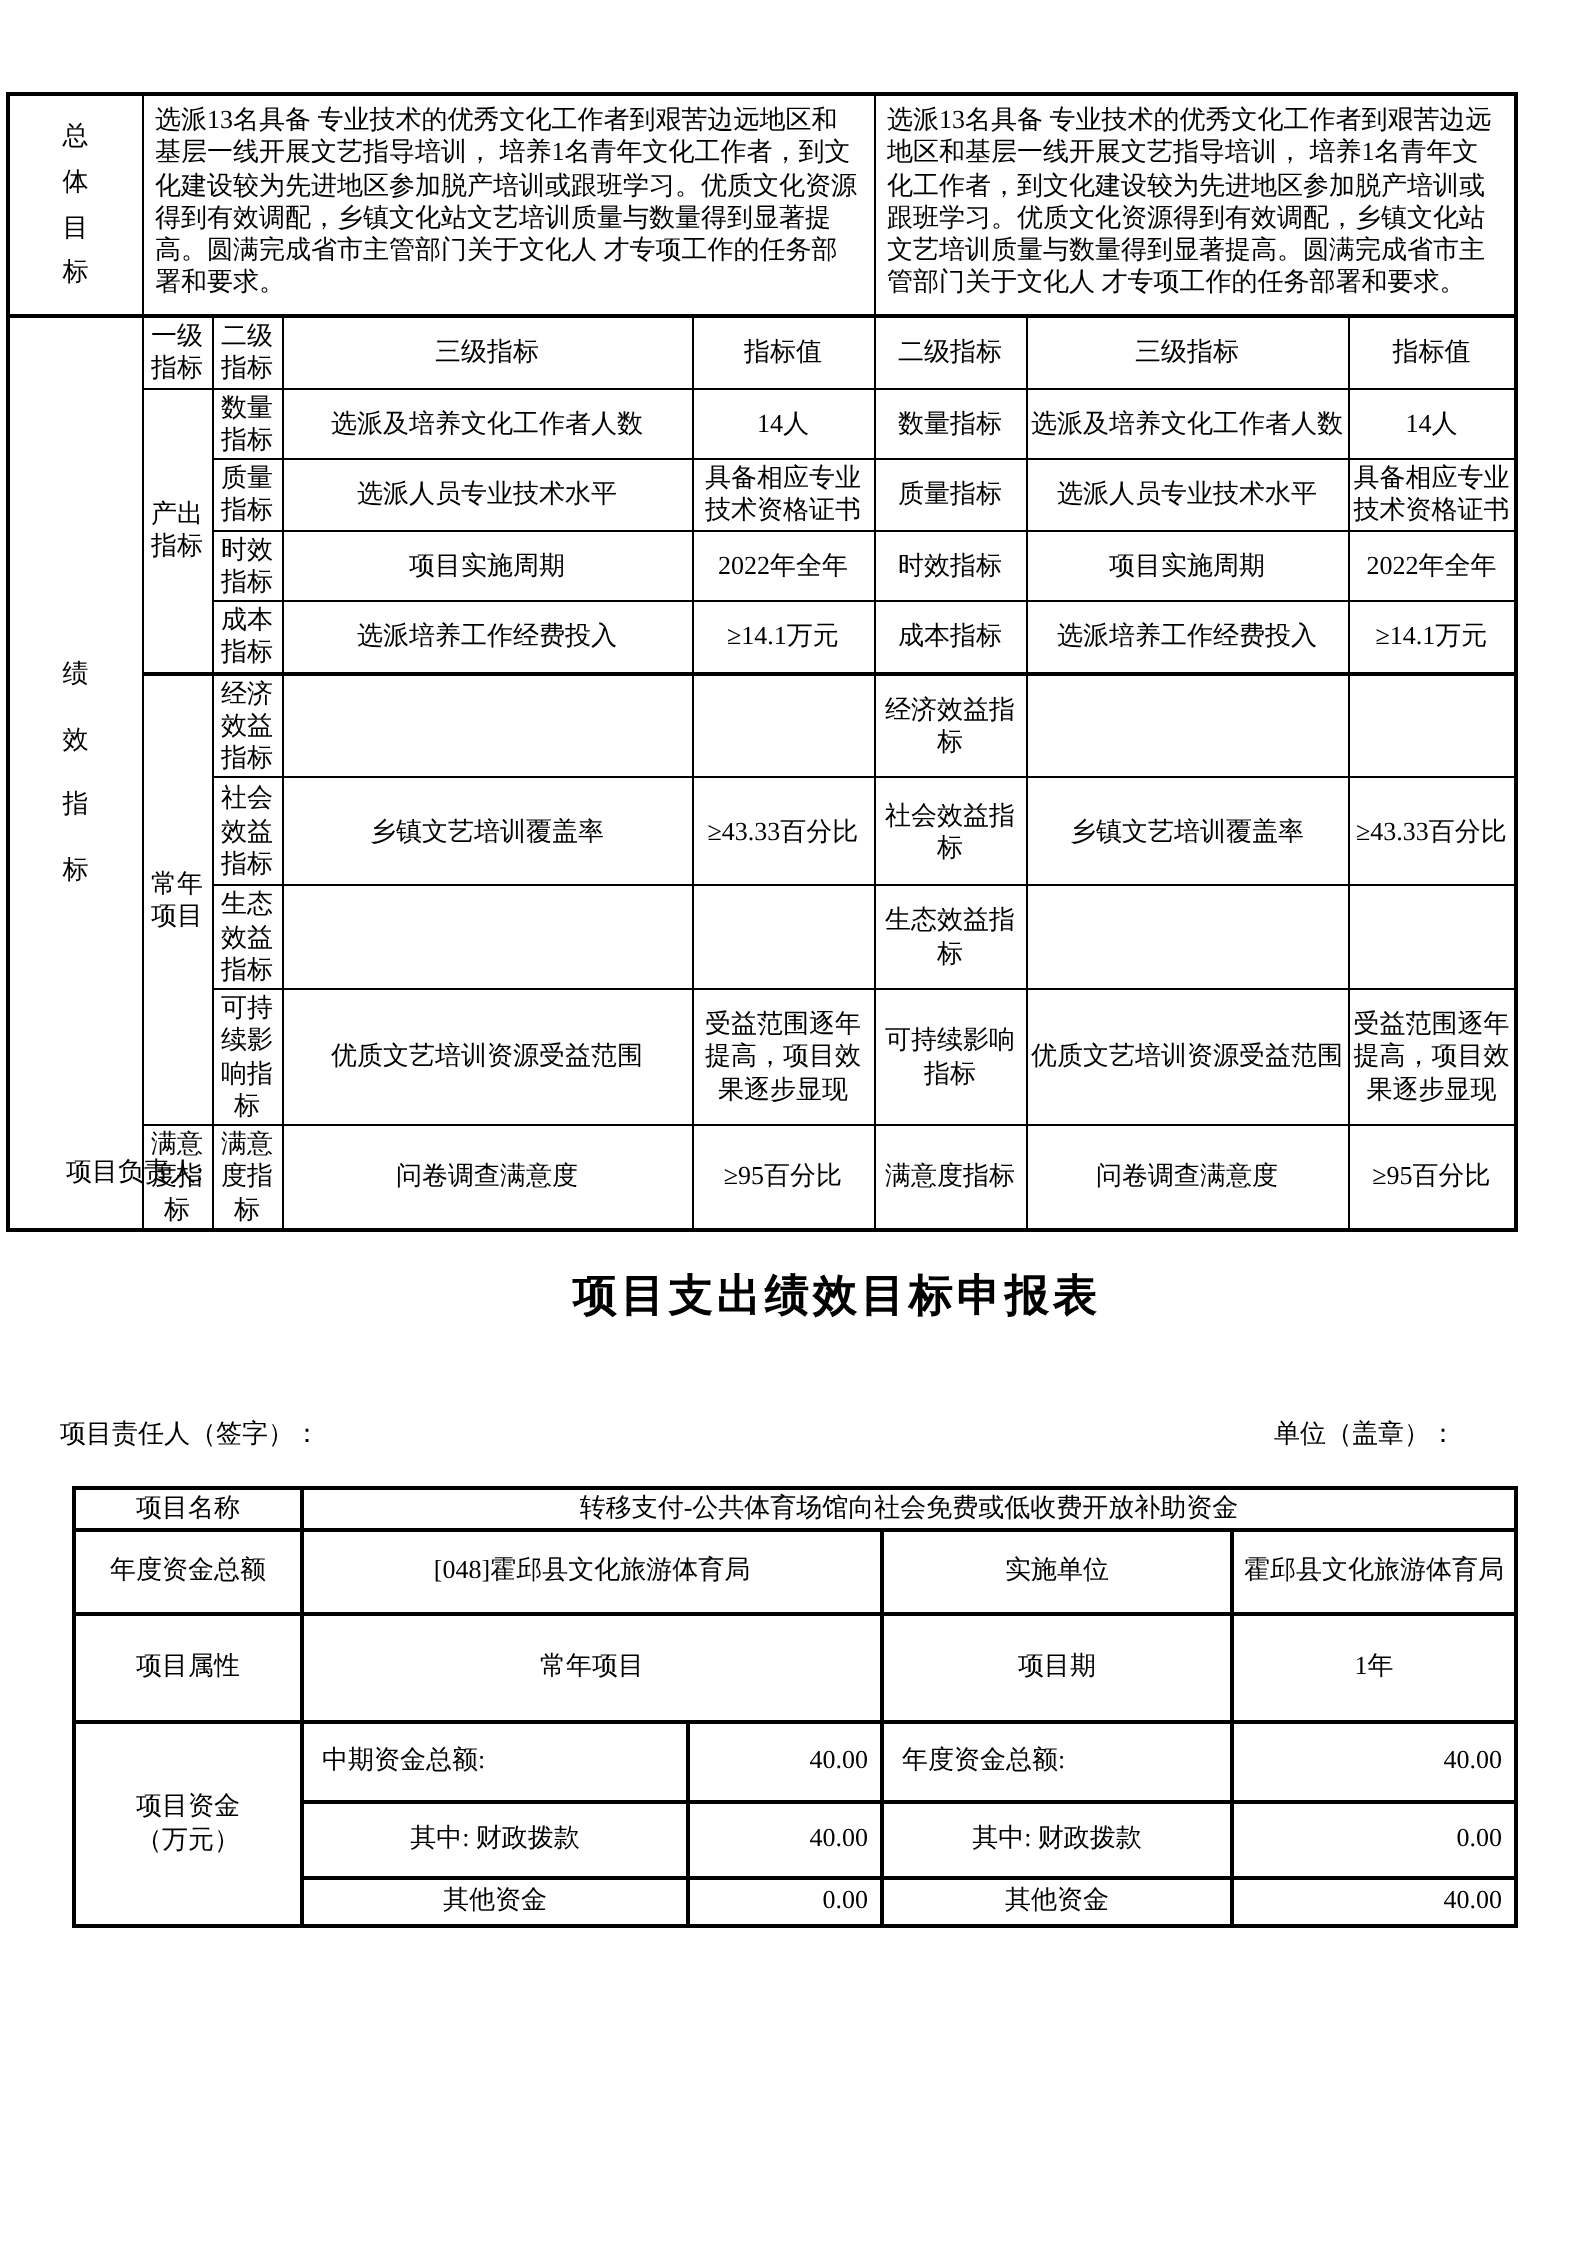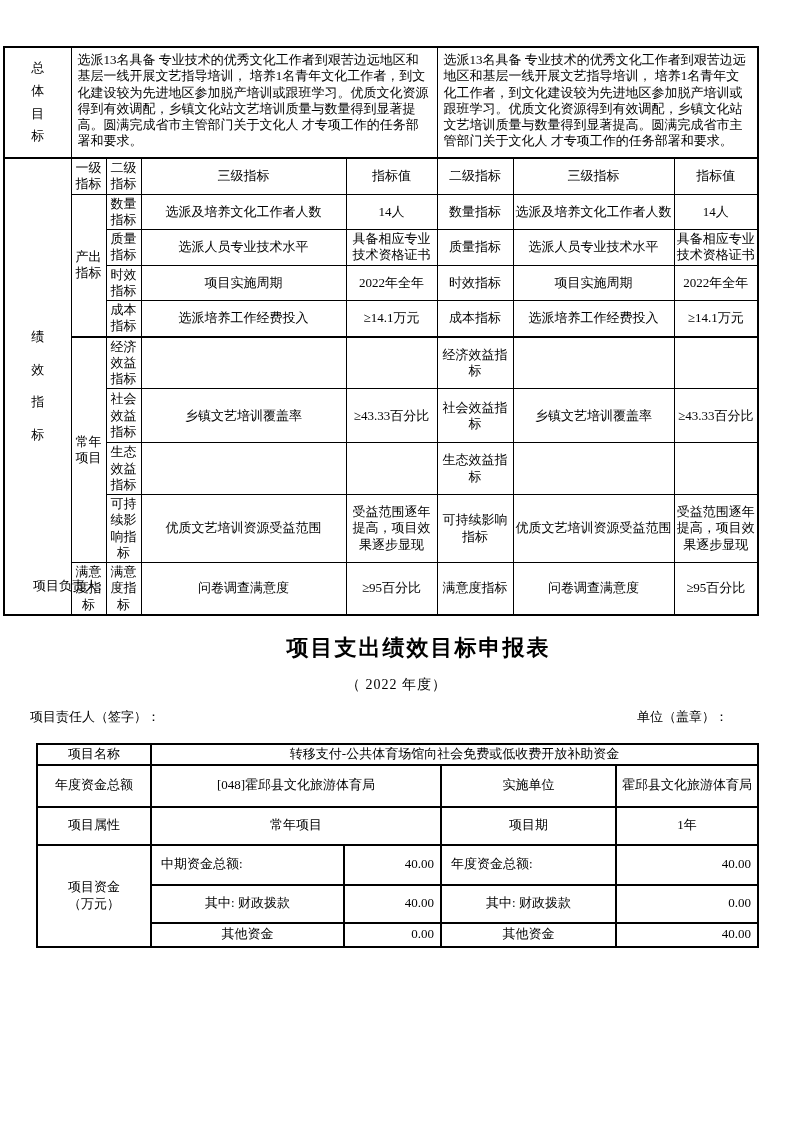--- a/index.html
+++ b/index.html
@@ -145,21 +145,20 @@
       <td>≥95百分比</td>
       <td>满意度指标</td>
       <td>问卷调查满意度</td>
       <td>≥95百分比</td>
     </tr>
   </tbody>
     </table>
 
   <div class="leader">项目负责人:</div>
   <div class="title">项目支出绩效目标申报表</div>
-  <div class="subtitle">（  2022  年度）</div>
   <div class="sign">项目责任人（签字）：</div>
   <div class="seal">单位（盖章）：</div>
 
   <table class="t2">
     <colgroup>
       <col style="width:114px">
         <col style="width:193px">
         <col style="width:97px">
       <col style="width:175px">
         <col style="width:142px">
@@ -168,21 +167,21 @@
         <tr style="height:17px">
       <td>项目名称</td>
       <td colspan="4">转移支付-公共体育场馆向社会免费或低收费开放补助资金</td>
     </tr>
     <tr style="height:42px">
       <td>年度资金总额</td>
       <td colspan="2">[048]霍邱县文化旅游体育局</td>
       <td>实施单位</td>
       <td>霍邱县文化旅游体育局</td>
     </tr>
-    <tr style="height:38px">
+    <tr style="height:54px">
       <td>项目属性</td>
       <td colspan="2">常年项目</td>
       <td>项目期</td>
       <td>1年</td>
     </tr>
     <tr style="height:40px">
       <td rowspan="3" class="pre">项目资金
 （万元）</td>
       <td class="lab-left">中期资金总额:</td>
       <td class="num">40.00</td>

